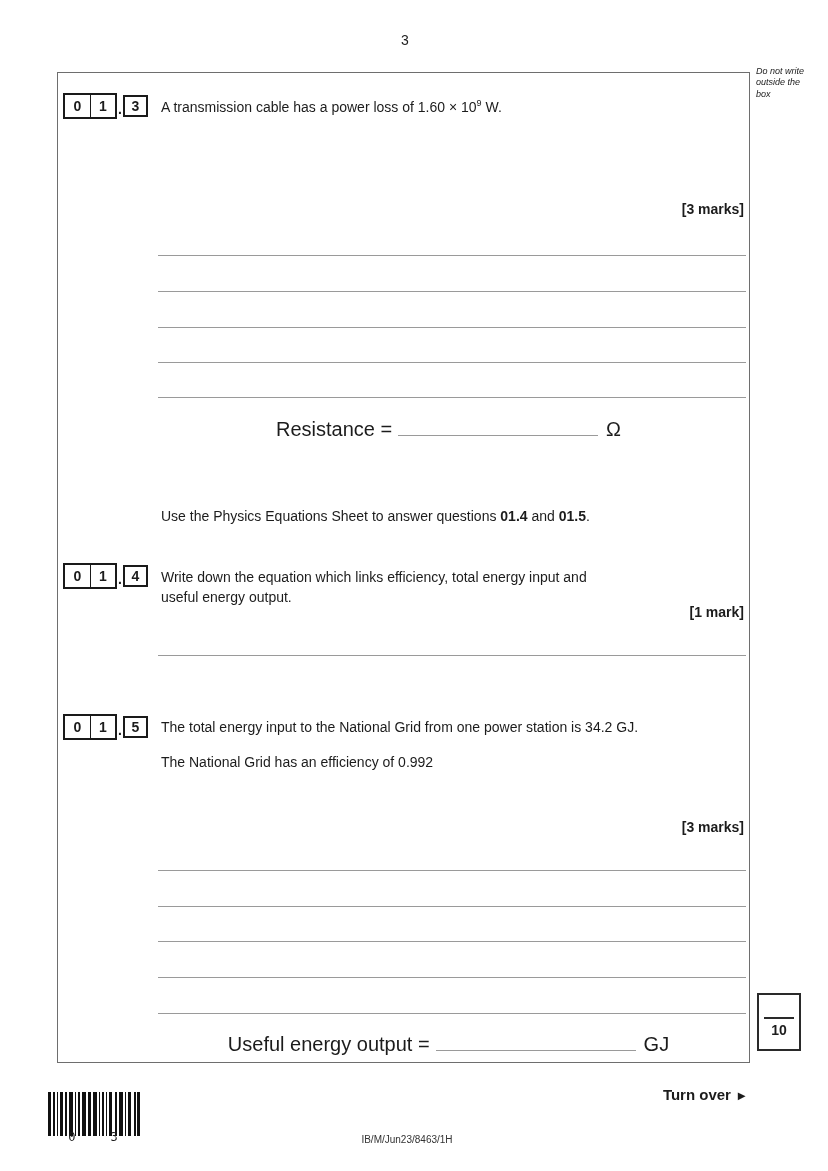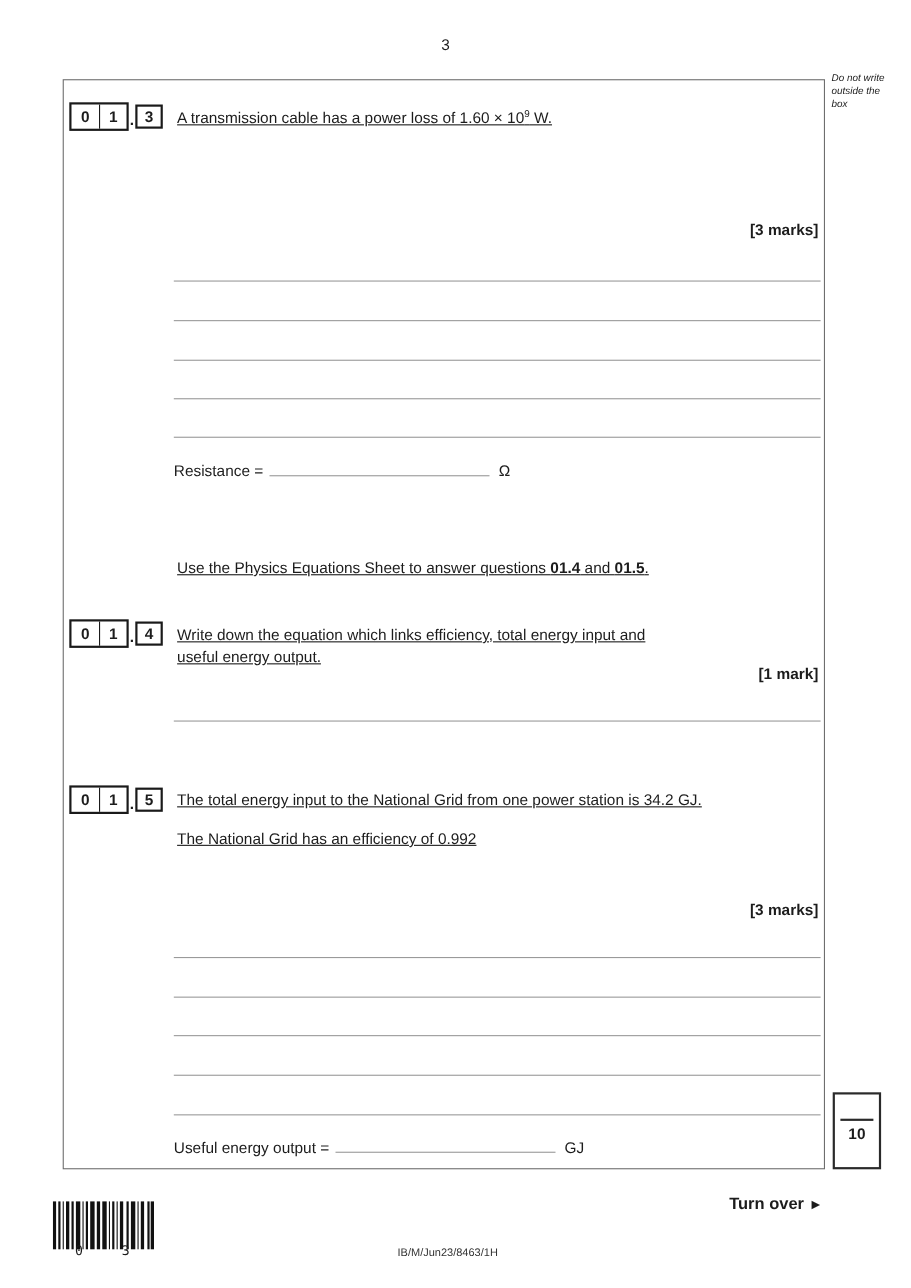--- a/index.html
+++ b/index.html
@@ -39,42 +39,42 @@
     font-weight: bold; font-size: 14px;
   }
   .qnum .cellpair .cell + .cell { border-left: 1.5px solid #1a1a1a; }
   .qnum .dot { font-weight: bold; font-size: 14px; margin: 6px 1px 0 1px; }
   .qnum .cellsolo {
     width: 25px; height: 22px; border: 2px solid #1a1a1a;
     display: flex; align-items: center; justify-content: center;
     font-weight: bold; font-size: 14px;
   }
 
-  .qtext { position: absolute; left: 103px; font-size: 14px; line-height: 20px; text-decoration: underline; }
+  .qtext { position: absolute; left: 103px; font-size: 14px; line-height: 20px; }
   .marks {
     position: absolute; right: 5px; font-size: 14px; font-weight: bold; text-align: center;
   }
   .answer-line {
     position: absolute; left: 100px; width: 588px; height: 1px;
     border-bottom: 1px solid #9a9a9a;
   }
   .answer-row {
     position: absolute; left: 100px; right: 10px;
-    display: flex; justify-content: flex-start; align-items: baseline;
-    font-size: 14px;
+    display: flex; justify-content: center; align-items: baseline;
+    font-size: 20px;
   }
   .answer-row .uline {
     display: inline-block; width: 200px; height: 15px;
     border-bottom: 1px solid #9a9a9a; margin: 0 8px 0 6px;
   }
   sup { font-size: 9px; vertical-align: super; line-height: 0; }
   .b { font-weight: bold; }
 
   .total-box {
-    position: absolute; left: 757px; top: 993px; width: 44px; height: 70px;
+    position: absolute; left: 757px; top: 993px; width: 44px; height: 58px;
     border: 2px solid #2a2a2a; background: #fff;
     display: flex; flex-direction: column; align-items: center;
   }
   .total-box .sumline { width: 30px; border-top: 2px solid #2a2a2a; margin-top: 22px; }
   .total-box .val { font-size: 14px; font-weight: bold; margin-top: 3px; }
 
   .turn-over {
     position: absolute; top: 1086px; left: 0; width: 748px;
     text-align: right; font-size: 15px; font-weight: bold;
   }

